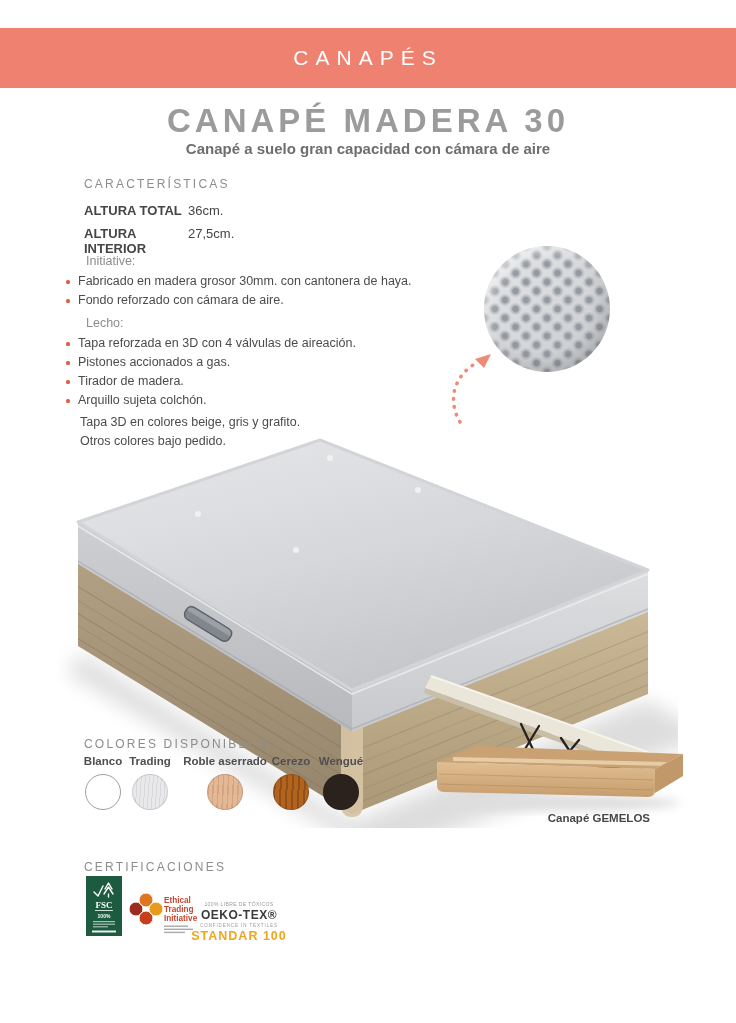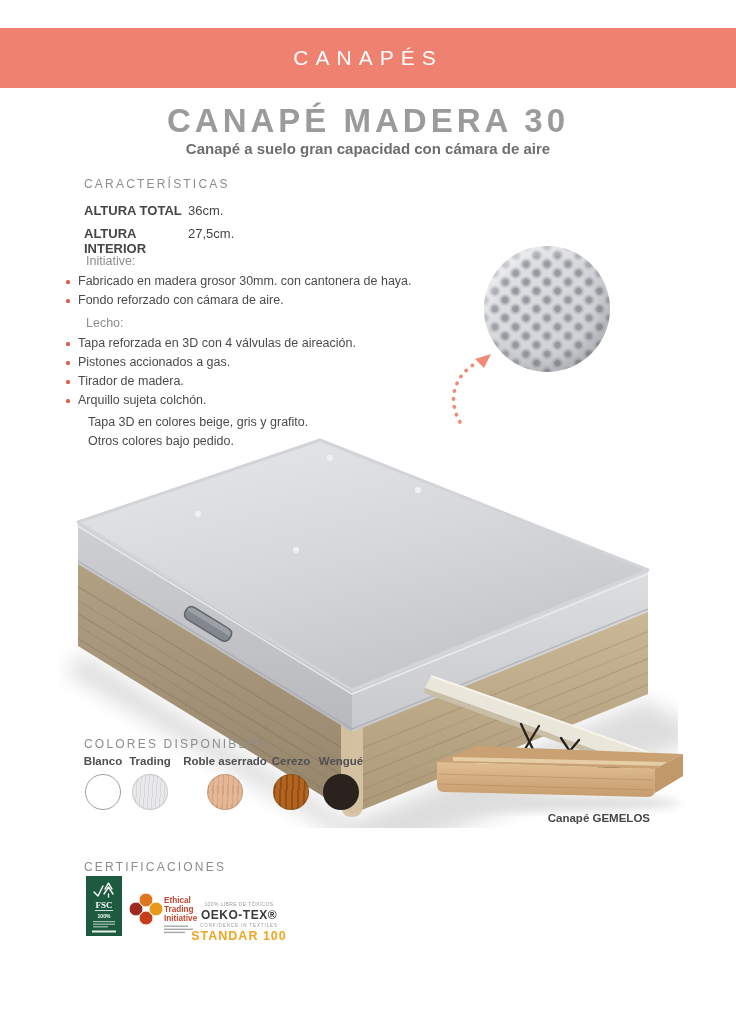--- a/index.html
+++ b/index.html
@@ -38,21 +38,21 @@
   .list-heading{position:absolute;font-size:12.5px;color:#8d8d8d;}
   ul.feat{
     position:absolute;left:66px;margin:0;padding:0;list-style:none;
     font-size:12.5px;color:#4b4b4d;
   }
   ul.feat li{position:relative;padding-left:12px;line-height:19px;}
   ul.feat li::before{
     content:"";position:absolute;left:0;top:8px;width:4px;height:4px;
     border-radius:1.5px;background:#e0604f;
   }
-  .notes{position:absolute;left:88px;top:413px;font-size:12.5px;line-height:19px;color:#4b4b4d;}
+  .notes{position:absolute;left:80px;top:413px;font-size:12.5px;line-height:19px;color:#4b4b4d;}
   
   .fabric-circle{
     position:absolute;left:484px;top:246px;width:126px;height:126px;border-radius:50%;
     background-color:#dbdcde;
     background-image:
       radial-gradient(circle, #959aa0 0 2.5px, #b9bcc1 4px, rgba(185,188,193,0) 6.5px),
       radial-gradient(circle, #959aa0 0 2.5px, #b9bcc1 4px, rgba(185,188,193,0) 6.5px),
       linear-gradient(135deg, #e4e5e7 0%, #d6d7da 55%, #c7c9cd 100%);
     background-size:21px 18px,21px 18px,100% 100%;
     background-position:0 0,10.5px 9px,0 0;

